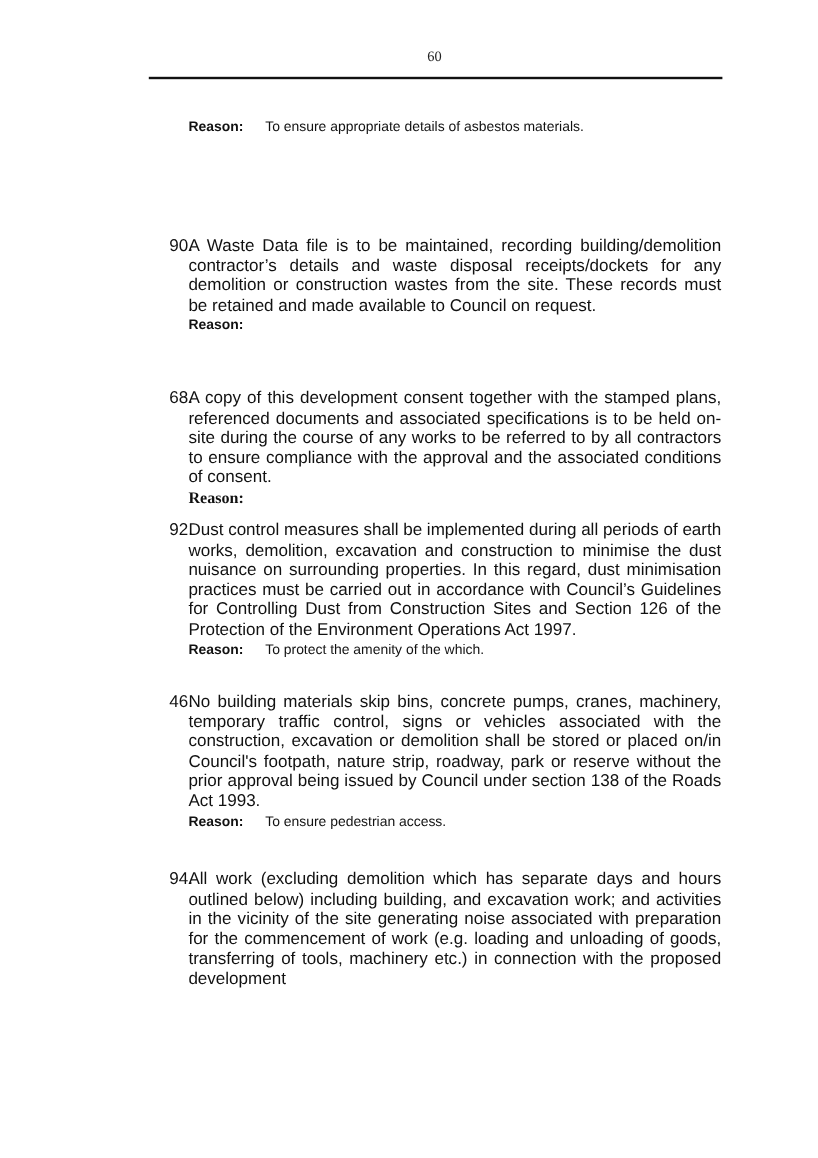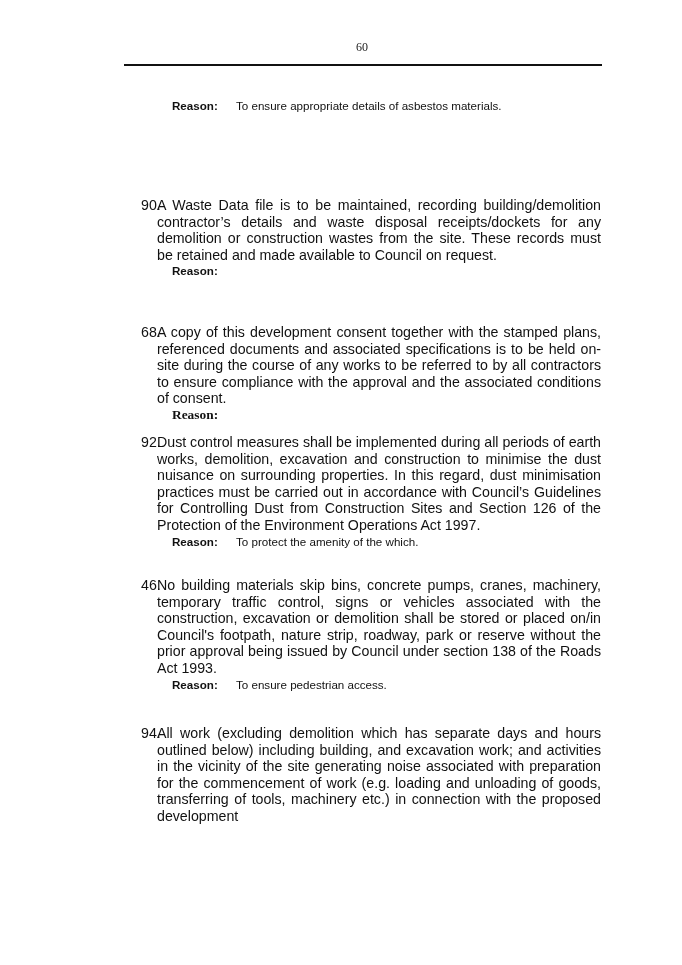--- a/index.html
+++ b/index.html
@@ -46,21 +46,21 @@
       line-height: 16.6px;
     }
     .body-text {
       margin-left: 33px;
       font-size: 14.2px;
       line-height: 16.6px;
       text-align: justify;
       text-align-last: left;
     }
     .reason {
-      margin-left: 48px;
+      margin-left: 33px;
       position: relative;
       font-size: 11.6px;
       line-height: 15.5px;
       margin-top: 0px;
     }
     .reason .reason-label {
       position: absolute;
       left: 0;
       top: 0;
       font-weight: bold;

